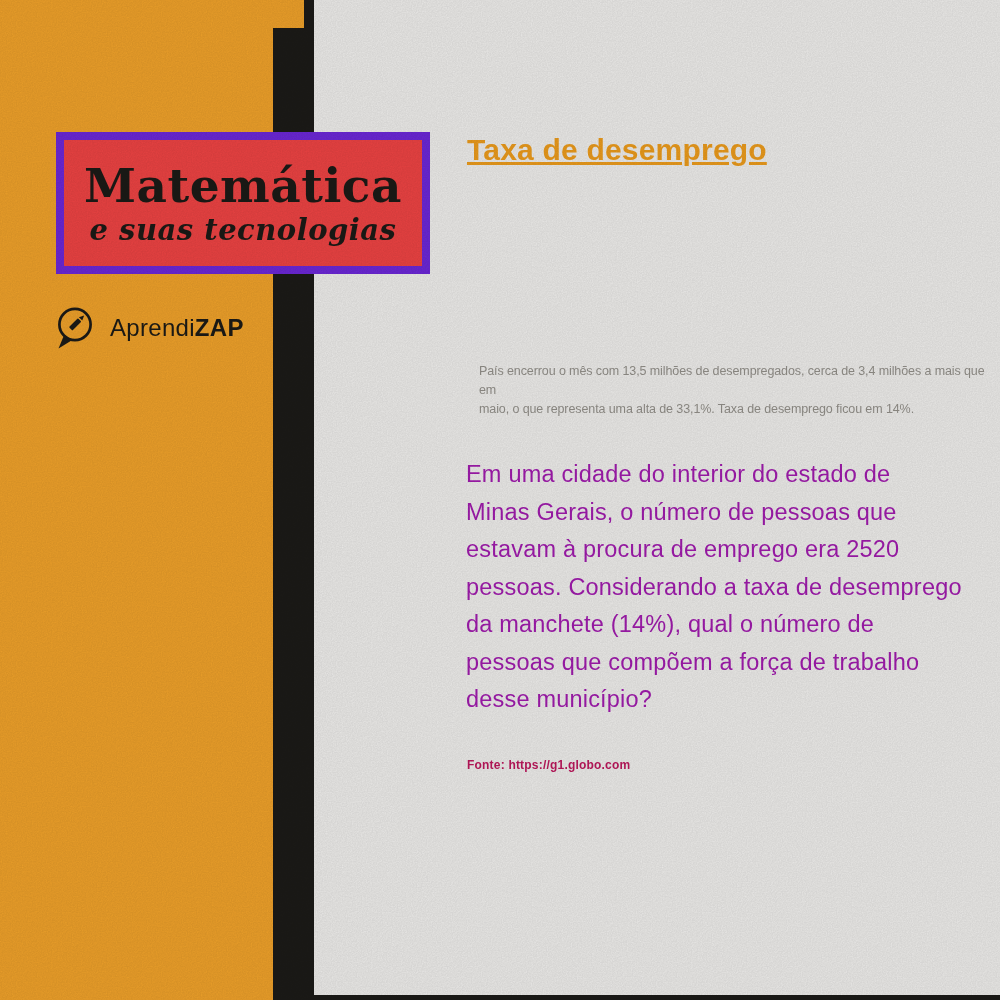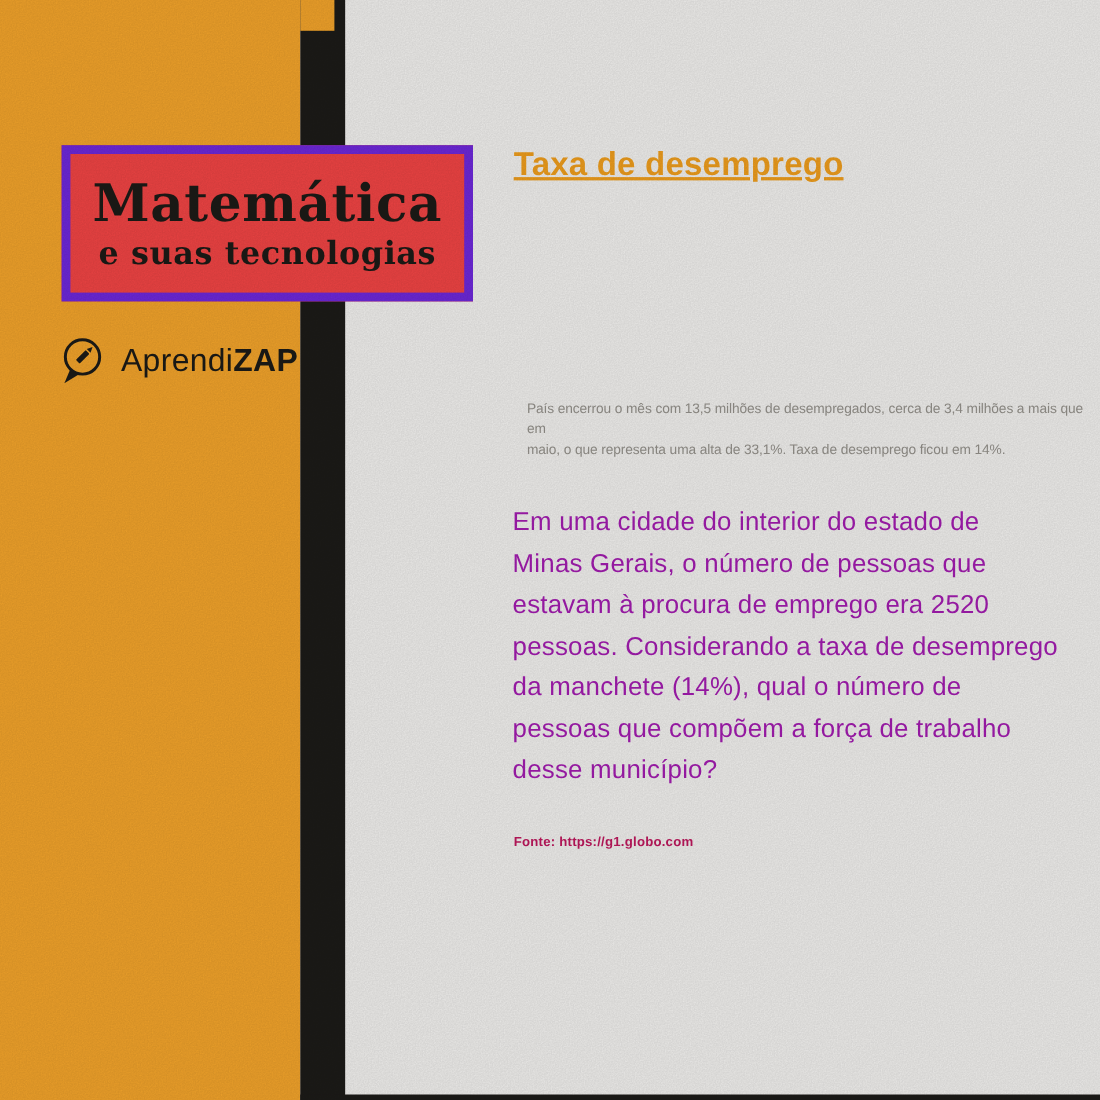--- a/index.html
+++ b/index.html
@@ -21,27 +21,27 @@
     box-sizing:border-box;border:8px solid #6d28d9;background:#ef4444;
     display:flex;flex-direction:column;align-items:center;justify-content:center;
     z-index:3;
   }
   .subject-title{
     font-family:"DejaVu Serif",serif;font-weight:700;font-size:47px;line-height:1;
     color:#1C1B17;letter-spacing:0.5px;margin-bottom:7px;white-space:nowrap;
   }
   .subject-subtitle{
     font-family:"DejaVu Serif",serif;font-weight:600;font-size:29px;line-height:1;
-    color:#1C1B17;letter-spacing:0.5px;white-space:nowrap;
+    color:#1C1B17;letter-spacing:0.5px;white-space:nowrap;font-style:italic;
   }
 
   
   .logo{position:absolute;left:52px;top:303px;display:flex;align-items:center;z-index:3;}
   .logo-icon{width:46px;height:50px;margin-right:12px;}
-  .logo-text{font-size:29px;color:#1C1B17;font-weight:400;letter-spacing:0.3px;white-space:nowrap;}
+  .logo-text{font-size:24px;color:#1C1B17;font-weight:400;letter-spacing:0.3px;white-space:nowrap;}
   .logo-text .bold{font-weight:800;}
 
   
   .section-title{
     position:absolute;left:467px;top:133px;margin:0;
     font-size:30px;font-weight:800;color:#EE9D1D;letter-spacing:0.2px;white-space:nowrap;text-decoration:underline;
   }
   .headline{
     position:absolute;left:467px;top:243px;margin:0;
     font-size:31px;line-height:34px;font-weight:700;color:#262420;

